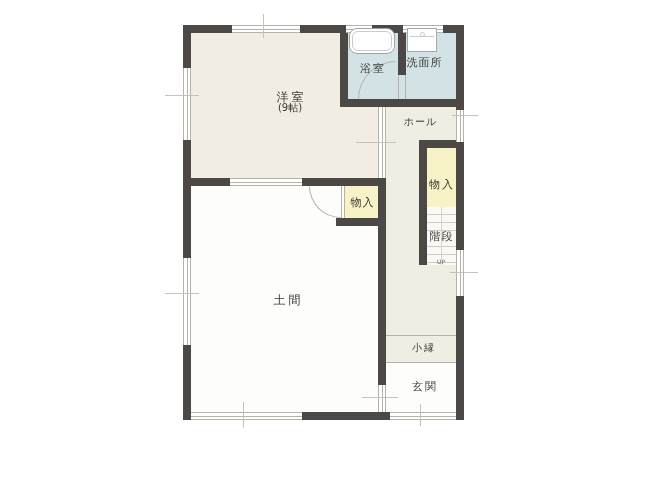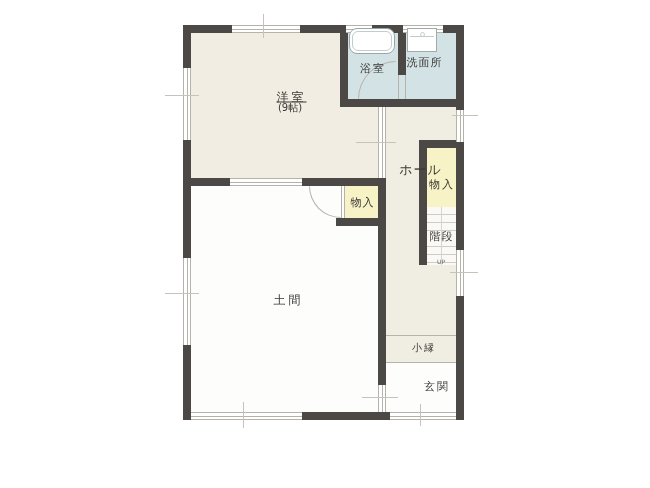--- a/index.html
+++ b/index.html
@@ -13,21 +13,21 @@
   .wall{position:absolute;background:var(--wall);}
   .win-h{position:absolute;height:8px;background:#ffffff;border-top:1px solid var(--line);border-bottom:1px solid var(--line);box-sizing:border-box;}
   .win-h i{position:absolute;left:0;right:0;top:3px;height:1px;background:var(--line);display:block;}
   .win-v{position:absolute;width:8px;background:#ffffff;border-left:1px solid var(--line);border-right:1px solid var(--line);box-sizing:border-box;}
   .win-v i{position:absolute;top:0;bottom:0;left:3px;width:1px;background:var(--line);display:block;}
   .thinline{position:absolute;background:var(--line);}
   .arc-tl{position:absolute;border:1px solid transparent;border-top:1px solid var(--line);border-left:1px solid var(--line);border-top-left-radius:100%;box-sizing:border-box;}
   .arc-bl{position:absolute;border:1px solid transparent;border-bottom:1px solid var(--line);border-left:1px solid var(--line);border-bottom-left-radius:100%;box-sizing:border-box;}
   .lbl{position:absolute;transform:translate(-50%,-50%);color:var(--text);font-size:11px;letter-spacing:2px;white-space:nowrap;text-indent:2px;}
   .lbl.big{font-size:12px;letter-spacing:3px;text-indent:3px;}
-  .lbl.small{font-size:13px;letter-spacing:1px;text-indent:1px;margin-top:48px;}
+  .lbl.small{font-size:10px;letter-spacing:1px;text-indent:1px;}
   .lbl.tiny{font-size:6px;letter-spacing:0;text-indent:0;color:#6b6966;}
   .tub{position:absolute;background:#fff;border:1px solid #9aa5a5;border-radius:8px;box-sizing:border-box;}
   .tub i{position:absolute;left:2px;top:2px;right:2px;bottom:2px;border:1px solid #c3cccc;border-radius:6px;display:block;}
   .sink{position:absolute;background:#fff;border:1px solid #a2aaaa;box-sizing:border-box;}
   .sink i{position:absolute;left:2px;right:2px;top:7px;height:1px;background:#c3cccc;display:block;}
   .sink b{position:absolute;left:50%;top:3px;width:3px;height:3px;margin-left:-2px;border:1px solid #c3cccc;border-radius:50%;display:block;}
   .tick{position:absolute;background:var(--tick);}
   .tread{position:absolute;height:1px;background:#cfccc3;}
 </style>
 </head>
@@ -131,26 +131,26 @@
   <div class="tick" style="left:263px;top:14px;width:1px;height:24px;"></div>
   <div class="tick" style="left:165px;top:95px;width:34px;height:1px;"></div>
   <div class="tick" style="left:165px;top:293px;width:34px;height:1px;"></div>
   <div class="tick" style="left:356px;top:142px;width:40px;height:1px;"></div>
   <div class="tick" style="left:243px;top:402px;width:1px;height:26px;"></div>
   <div class="tick" style="left:450px;top:272px;width:28px;height:1px;"></div>
   <div class="tick" style="left:362px;top:397px;width:36px;height:1px;"></div>
   <div class="tick" style="left:420px;top:404px;width:1px;height:22px;"></div>
   <div class="tick" style="left:452px;top:115px;width:26px;height:1px;"></div>
 
-  <div class="lbl big" style="left:290px;top:97px;text-decoration:underline;">洋室</div>
+  <div class="lbl big" style="left:290px;top:97px;">洋室</div>
   <div class="lbl" style="left:290px;top:108px;font-size:10px;letter-spacing:0;text-indent:0;">(9帖)</div>
   <div class="lbl" style="left:372px;top:68px;">浴室</div>
   <div class="lbl" style="left:424px;top:62px;letter-spacing:1px;text-indent:1px;">洗面所</div>
   <div class="lbl small" style="left:420px;top:122px;">ホール</div>
   <div class="lbl" style="left:441px;top:184px;">物入</div>
   <div class="lbl" style="left:362px;top:202px;letter-spacing:1px;text-indent:1px;">物入</div>
   <div class="lbl" style="left:441px;top:236px;letter-spacing:1px;text-indent:1px;">階段</div>
   <div class="lbl tiny" style="left:441px;top:261px;">UP</div>
   <div class="lbl big" style="left:287px;top:300px;">土間</div>
   <div class="lbl" style="left:423px;top:348px;font-size:10px;">小縁</div>
-  <div class="lbl" style="left:436px;top:386px;">玄関</div>
+  <div class="lbl" style="left:424px;top:386px;">玄関</div>
 
 </div>
 
 </body></html>

